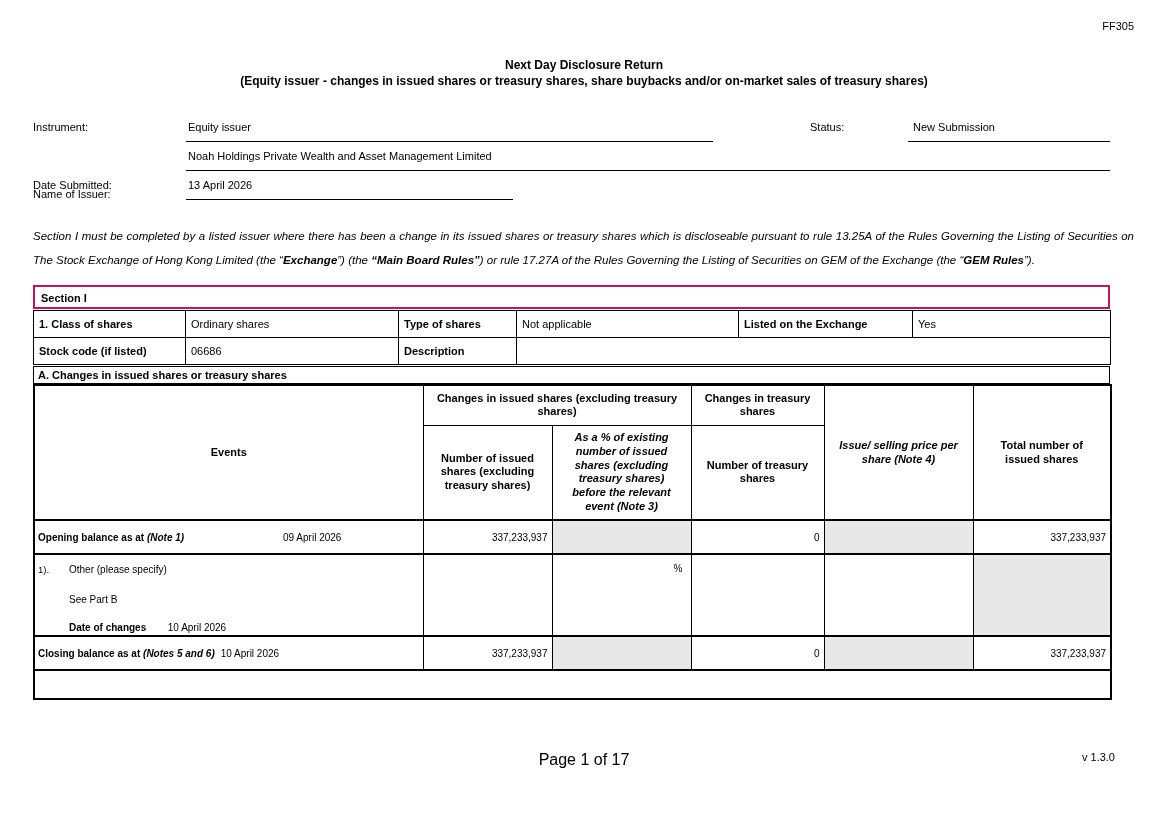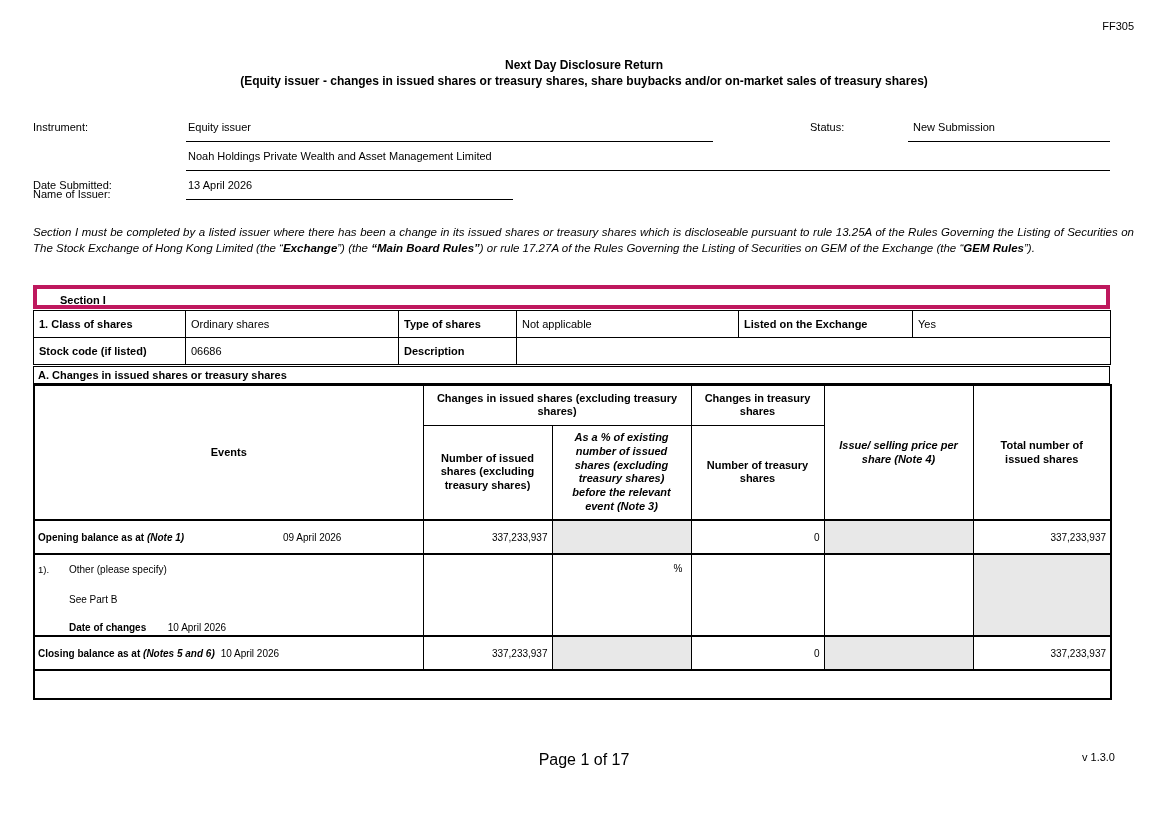--- a/index.html
+++ b/index.html
@@ -26,30 +26,30 @@
   #row-status-label     { top:121px; left:810px; }
   #row-status-value     { top:121px; left:908px; width:202px; padding-left:5px; }
   #row-name-label       { top:156px; left:33px;margin-top:32px; }
   #row-name-value       { top:150px; left:186px; width:924px; }
   #row-date-label       { top:179px; left:33px; }
   #row-date-value       { top:179px; left:186px; width:327px; }
 
   
   #intro {
     top:224px; left:33px; width:1101px;
-    font-style:italic; font-size:11.5px; line-height:16px;
+    font-style:italic; font-size:11.5px; line-height:24px;
     text-align:justify;
   }
   #intro b { font-weight:bold; }
 
   
   #section1-header {
     top:285px; left:33px; width:1077px; height:24px;
-    border:4px solid #be185d; font-weight:bold; font-size:11px;
-    line-height:22px; padding-left:23px;
+    border:2px solid #be185d; font-weight:bold; font-size:11px;
+    line-height:22px; padding-left:6px;
   }
   table { border-collapse:collapse; table-layout:fixed; }
   td, th { border:1px solid #000; overflow:hidden; }
 
   #class-table { top:310px; left:33px; width:1077px; }
   #class-table td { height:27px; font-size:11px; padding:2px 4px 2px 5px; vertical-align:middle; }
   #class-table .lbl { font-weight:bold; }
 
   #part-a-header {
     top:366px; left:33px; width:1077px; height:18px;

